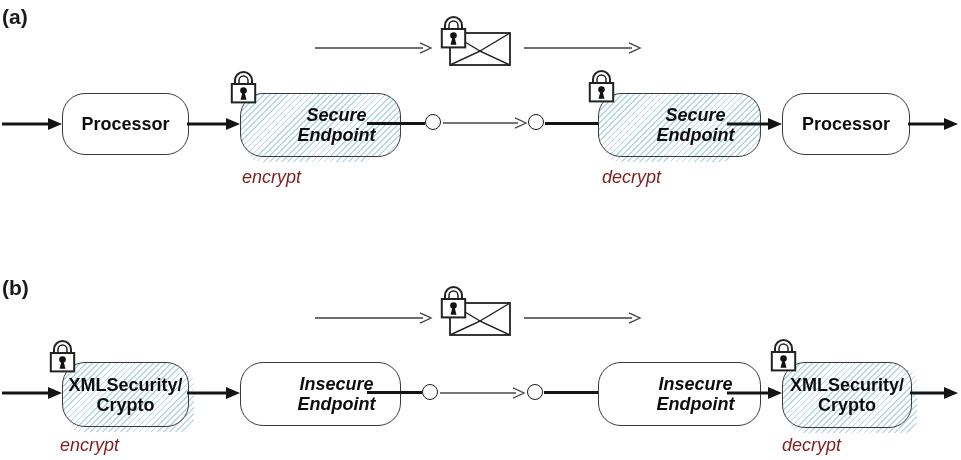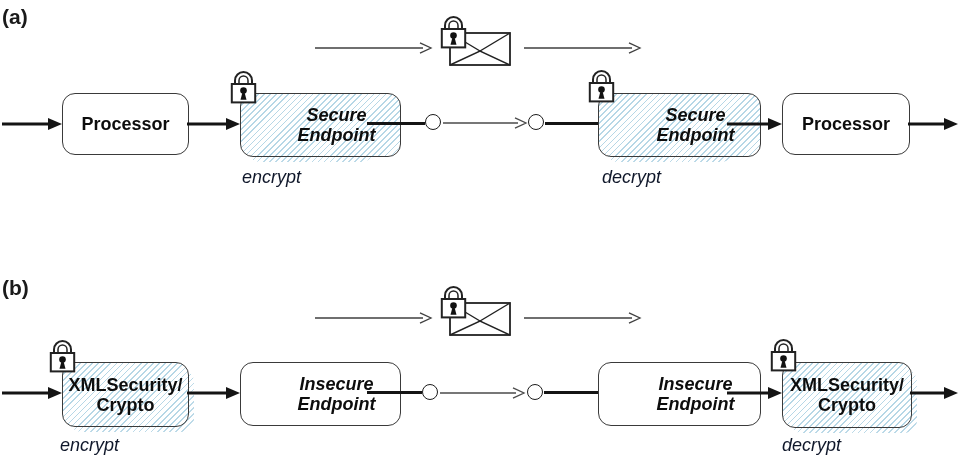--- a/index.html
+++ b/index.html
@@ -2,40 +2,40 @@
 <html><head>
 <meta charset="utf-8">
 <style>
   html,body{margin:0;padding:0;background:#fff;}
   .canvas{
     position:relative;width:961px;height:460px;background:#ffffff;overflow:hidden;
     font-family:"Liberation Sans","DejaVu Sans",sans-serif;color:#111;
   }
   .sec-label{position:absolute;font-weight:bold;font-size:21px;color:#1a1a1a;}
   .node{
-    position:absolute;border:1.6px solid #3a3a3a;border-radius:13px;background:#fff;
+    position:absolute;border:1.6px solid #3a3a3a;border-radius:23px;background:#fff;
     display:flex;flex-direction:column;align-items:center;justify-content:center;
     font-weight:bold;font-size:18px;line-height:20px;text-align:center;color:#0d0d0d;
   }
   .node.italic{font-style:italic;padding-left:32px;}
   .node.secure{
     background-color:#fff;
     background-image:repeating-linear-gradient(135deg,transparent 0,transparent 3.1px,#b6d7e6 3.1px,#b6d7e6 4.3px);
   }
   .hatchshadow{
     position:absolute;border-radius:13px;
     background-image:repeating-linear-gradient(135deg,transparent 0,transparent 3.1px,#bcdae8 3.1px,#bcdae8 4.3px);
   }
   .node span{display:block;}
   .circle{
     position:absolute;width:14px;height:14px;border:1.7px solid #1c1c1c;border-radius:50%;
     background:#fff;
   }
   .hline{position:absolute;height:2.6px;background:#141414;}
-  .op-label{position:absolute;font-style:italic;font-size:18px;color:#0f172a;}
+  .op-label{position:absolute;font-style:italic;font-size:18px;color:#7f1d1d;}
   .abs{position:absolute;}
 </style>
 </head>
 <body>
 
 <div class="canvas">
 
   <div>
     <div class="sec-label" style="left:2px;top:5px">(a)</div>
 

